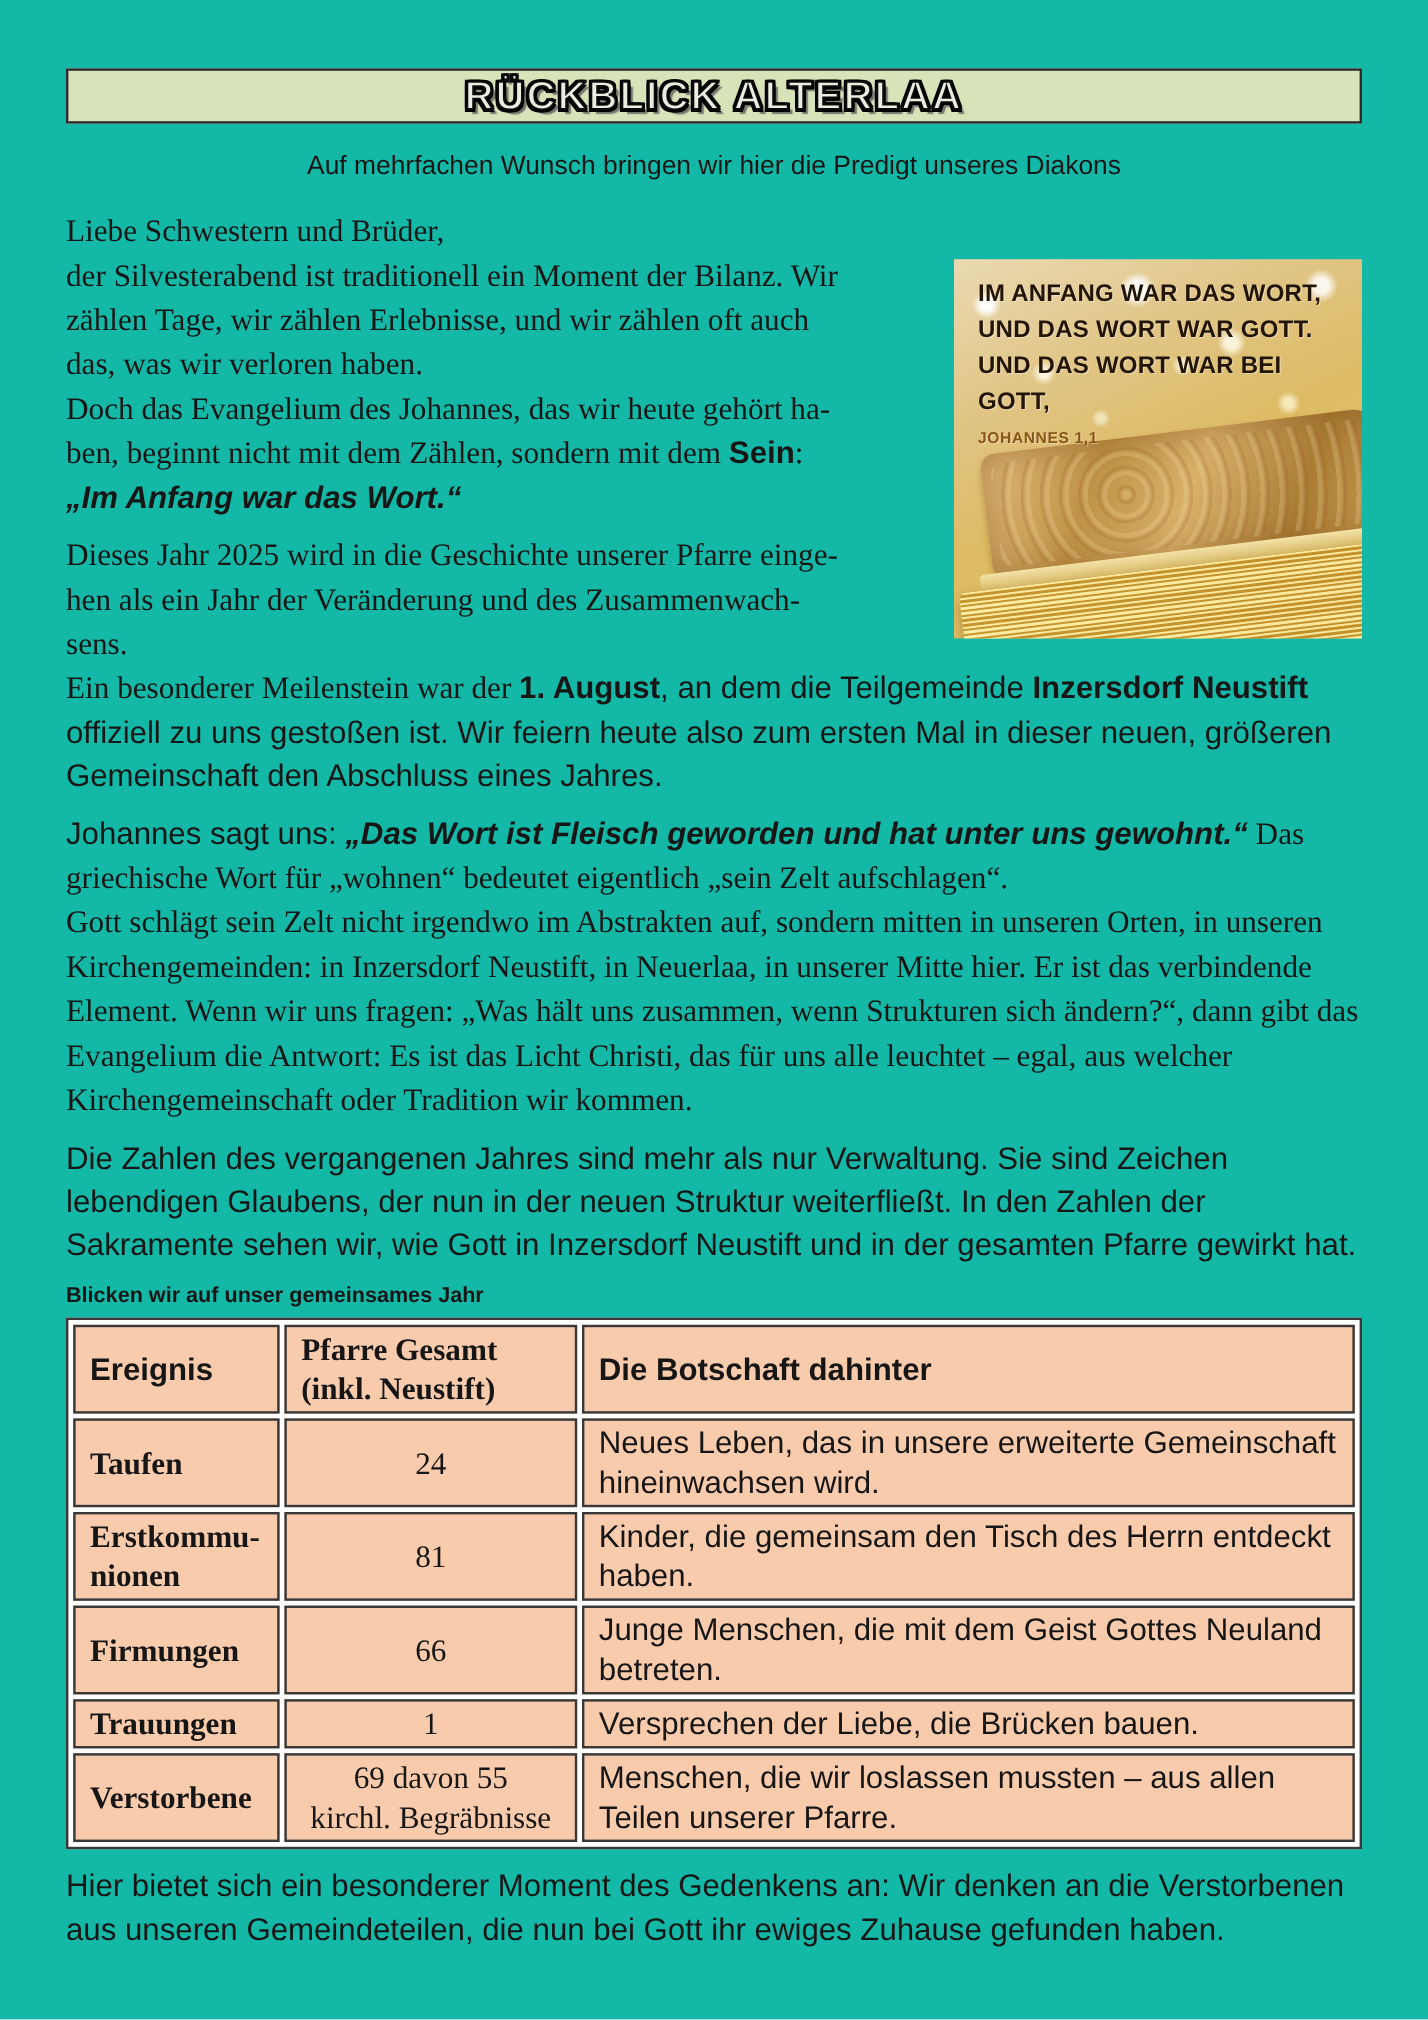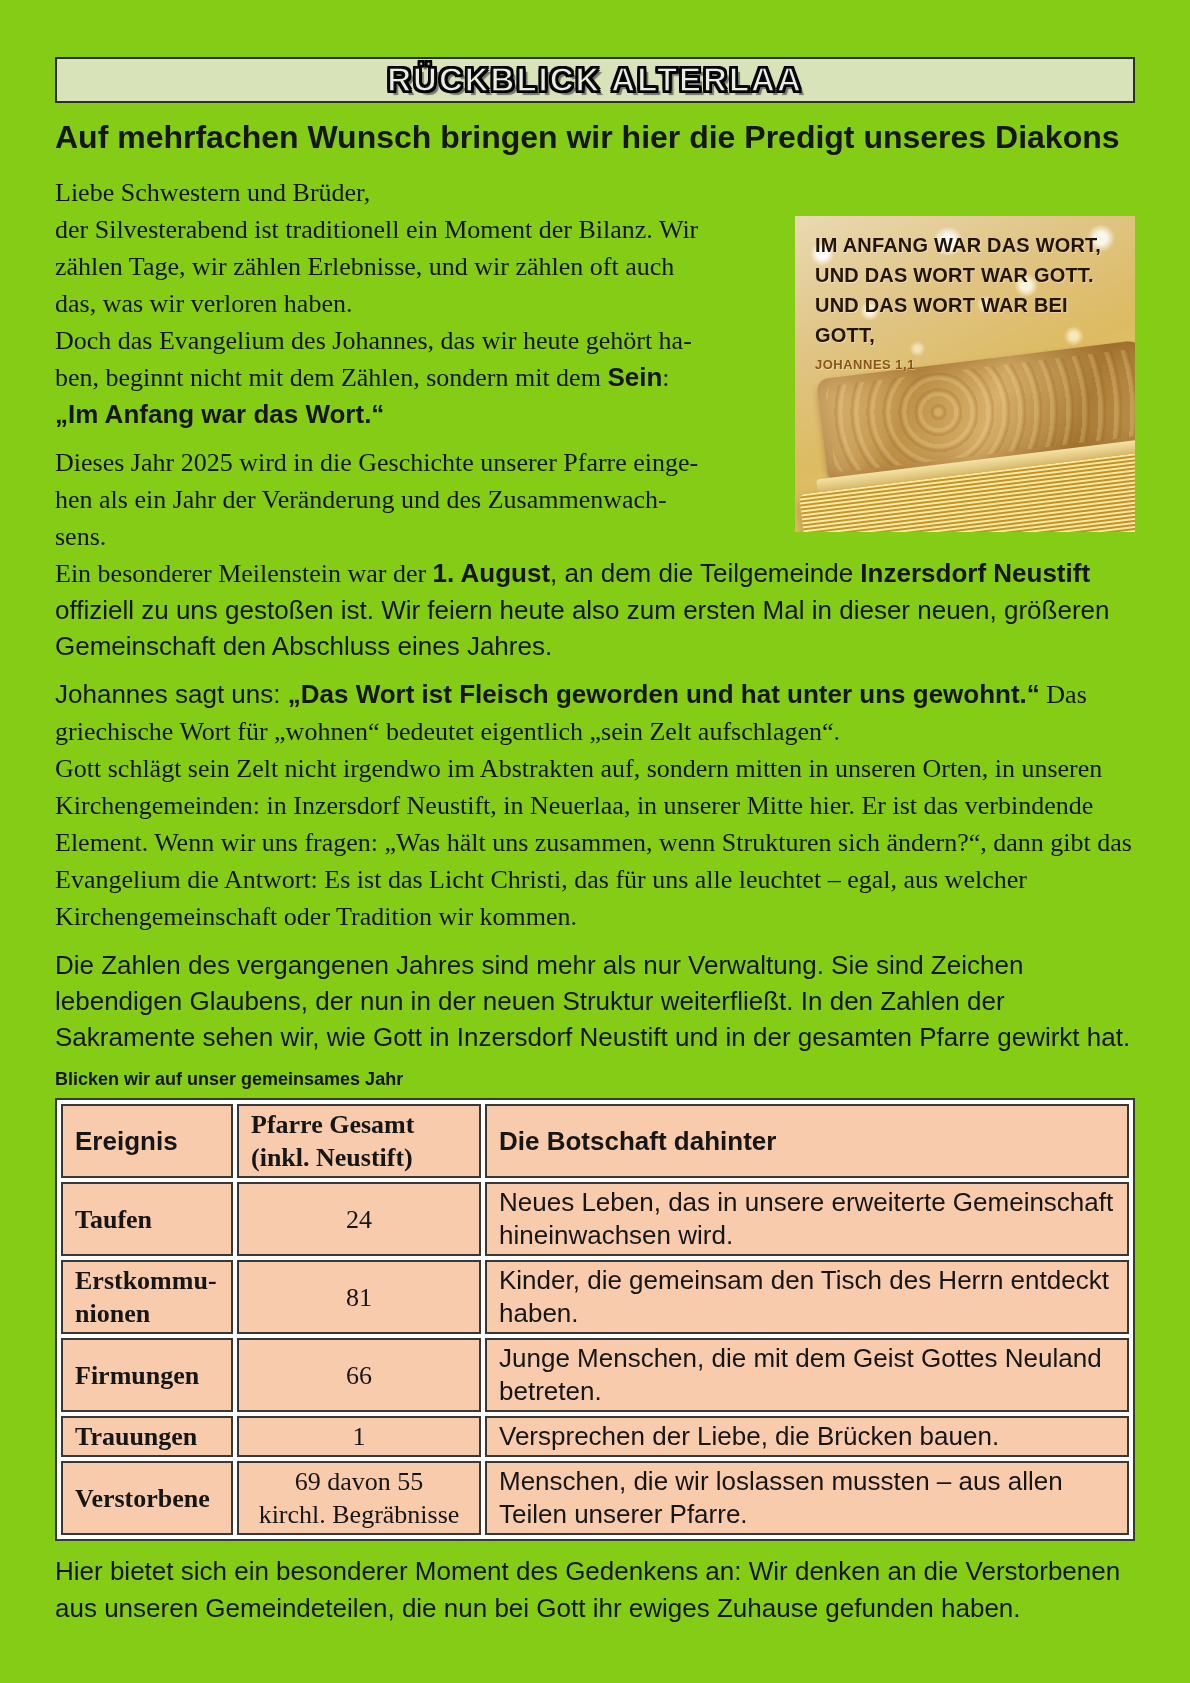--- a/index.html
+++ b/index.html
@@ -1,40 +1,40 @@
 <!DOCTYPE html>
 <html lang="de"><head>
 <meta charset="utf-8">
 <style>
   html,body { margin:0; padding:0; background:#ffffff; }
   .page {
     position:relative; width:1190px; height:1683px; box-sizing:border-box;
-    background:#84cc16; padding:57px 55px 0 55px;
+    background:#14b8a6; padding:57px 55px 0 55px;
     font-family:"Liberation Sans", sans-serif; color:#161616;
     overflow:hidden;
   }
   
   .banner {
     height:46px; box-sizing:border-box; border:2px solid #2e2e2e;
     background:#d9e3ba; display:flex; align-items:center; justify-content:center;
   }
   .banner-title {
     font-weight:bold; font-size:33px; letter-spacing:2px; color:#ecede1;
     -webkit-text-stroke:1.5px #0b0b0b;
     text-shadow:-2px -2px 0 #000, 2px -2px 0 #000, -2px 2px 0 #000, 2px 2px 0 #000,
                  0 -2px 0 #000, 0 2px 0 #000, -2px 0 0 #000, 2px 0 0 #000,
                  4px 4px 1px rgba(90,90,90,.8);
   }
   
-  .intro { text-align:left; font-weight:bold; font-size:32px; line-height:37px; margin:16px 0 18px 0; }
+  .intro { text-align:center; font-weight:normal; font-size:22px; line-height:37px; margin:16px 0 18px 0; }
   
   .bodytext { font-size:26px; line-height:36px; }
   .bodytext p { margin:0 0 12px 0; }
   .preline { white-space:pre-line;font-family:Liberation Serif, serif; }
-  .bi { font-weight:bold; }
+  .bi { font-weight:bold; font-style:italic; }
   
   .photo {
     float:right; width:340px; height:316px; margin:42px 0 8px 18px;
     position:relative; overflow:hidden;
     background:
       radial-gradient(circle at 8% 12%,  rgba(255,255,255,.95) 0 5px, rgba(255,255,255,0) 12px),
       radial-gradient(circle at 22% 30%, rgba(255,250,230,.85) 0 4px, rgba(255,255,255,0) 10px),
       radial-gradient(circle at 45% 8%,  rgba(255,255,255,.9)  0 7px, rgba(255,255,255,0) 15px),
       radial-gradient(circle at 68% 22%, rgba(255,252,235,.85) 0 5px, rgba(255,255,255,0) 12px),
       radial-gradient(circle at 90% 7%,  rgba(255,255,255,.85) 0 6px, rgba(255,255,255,0) 14px),

